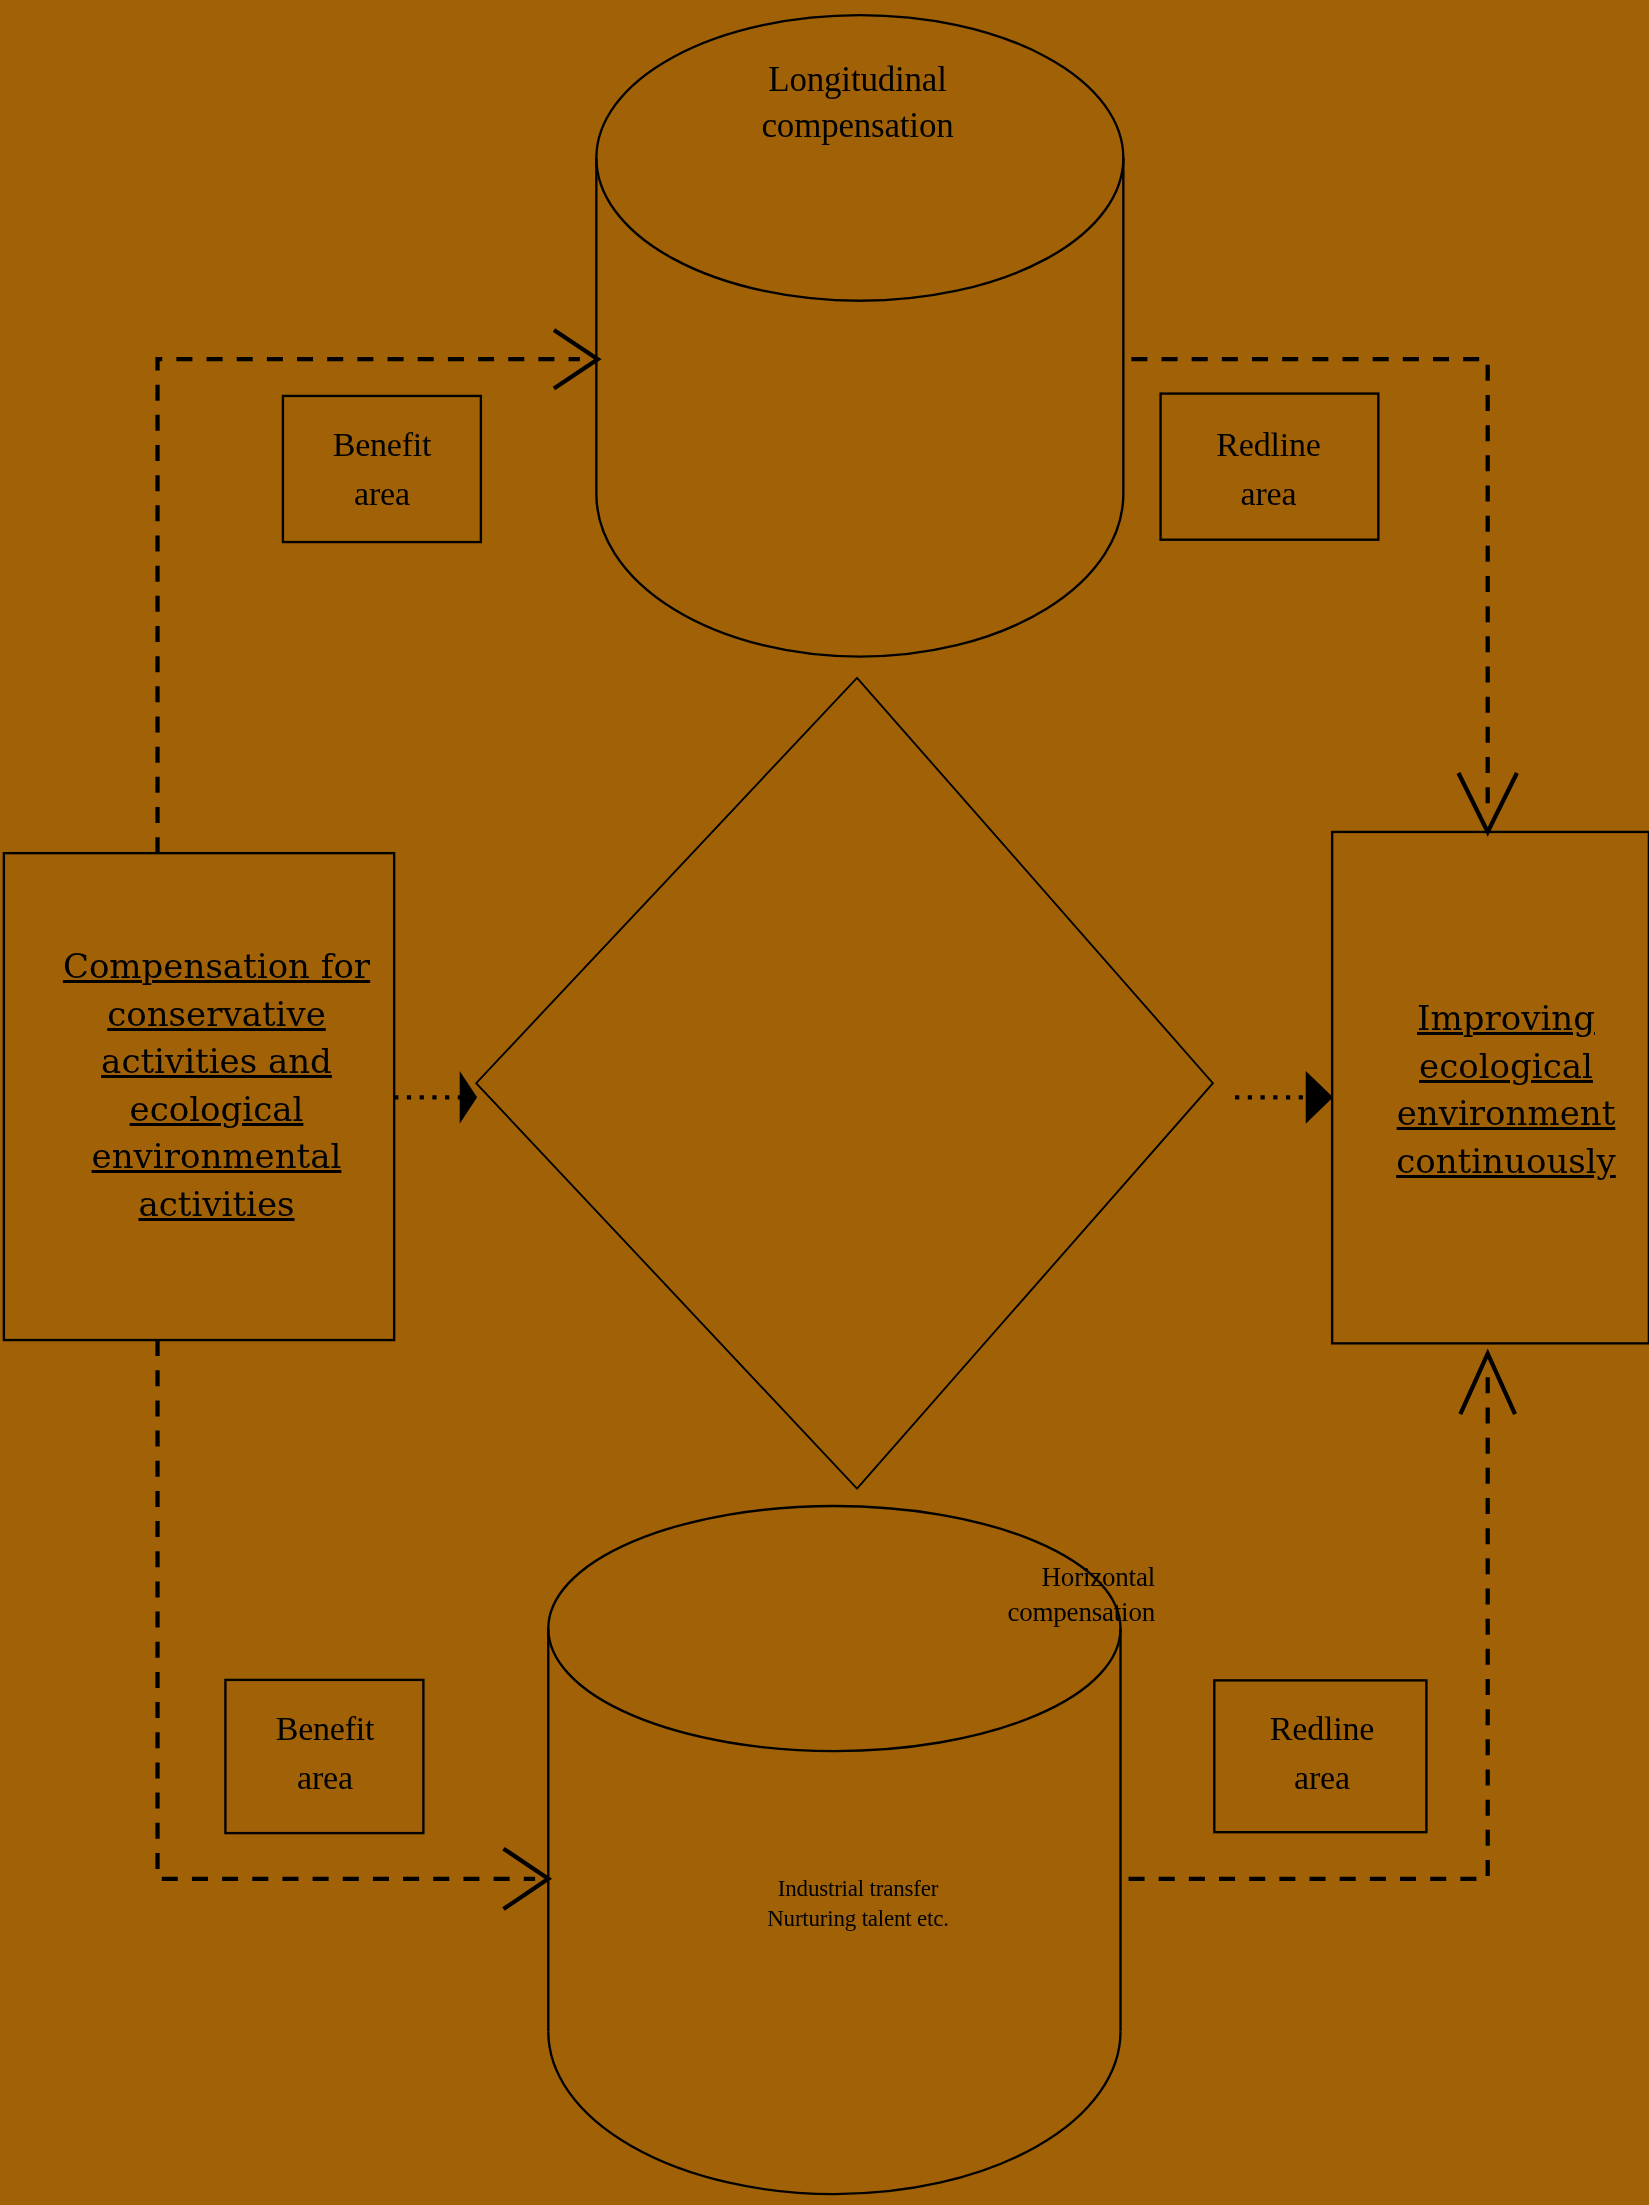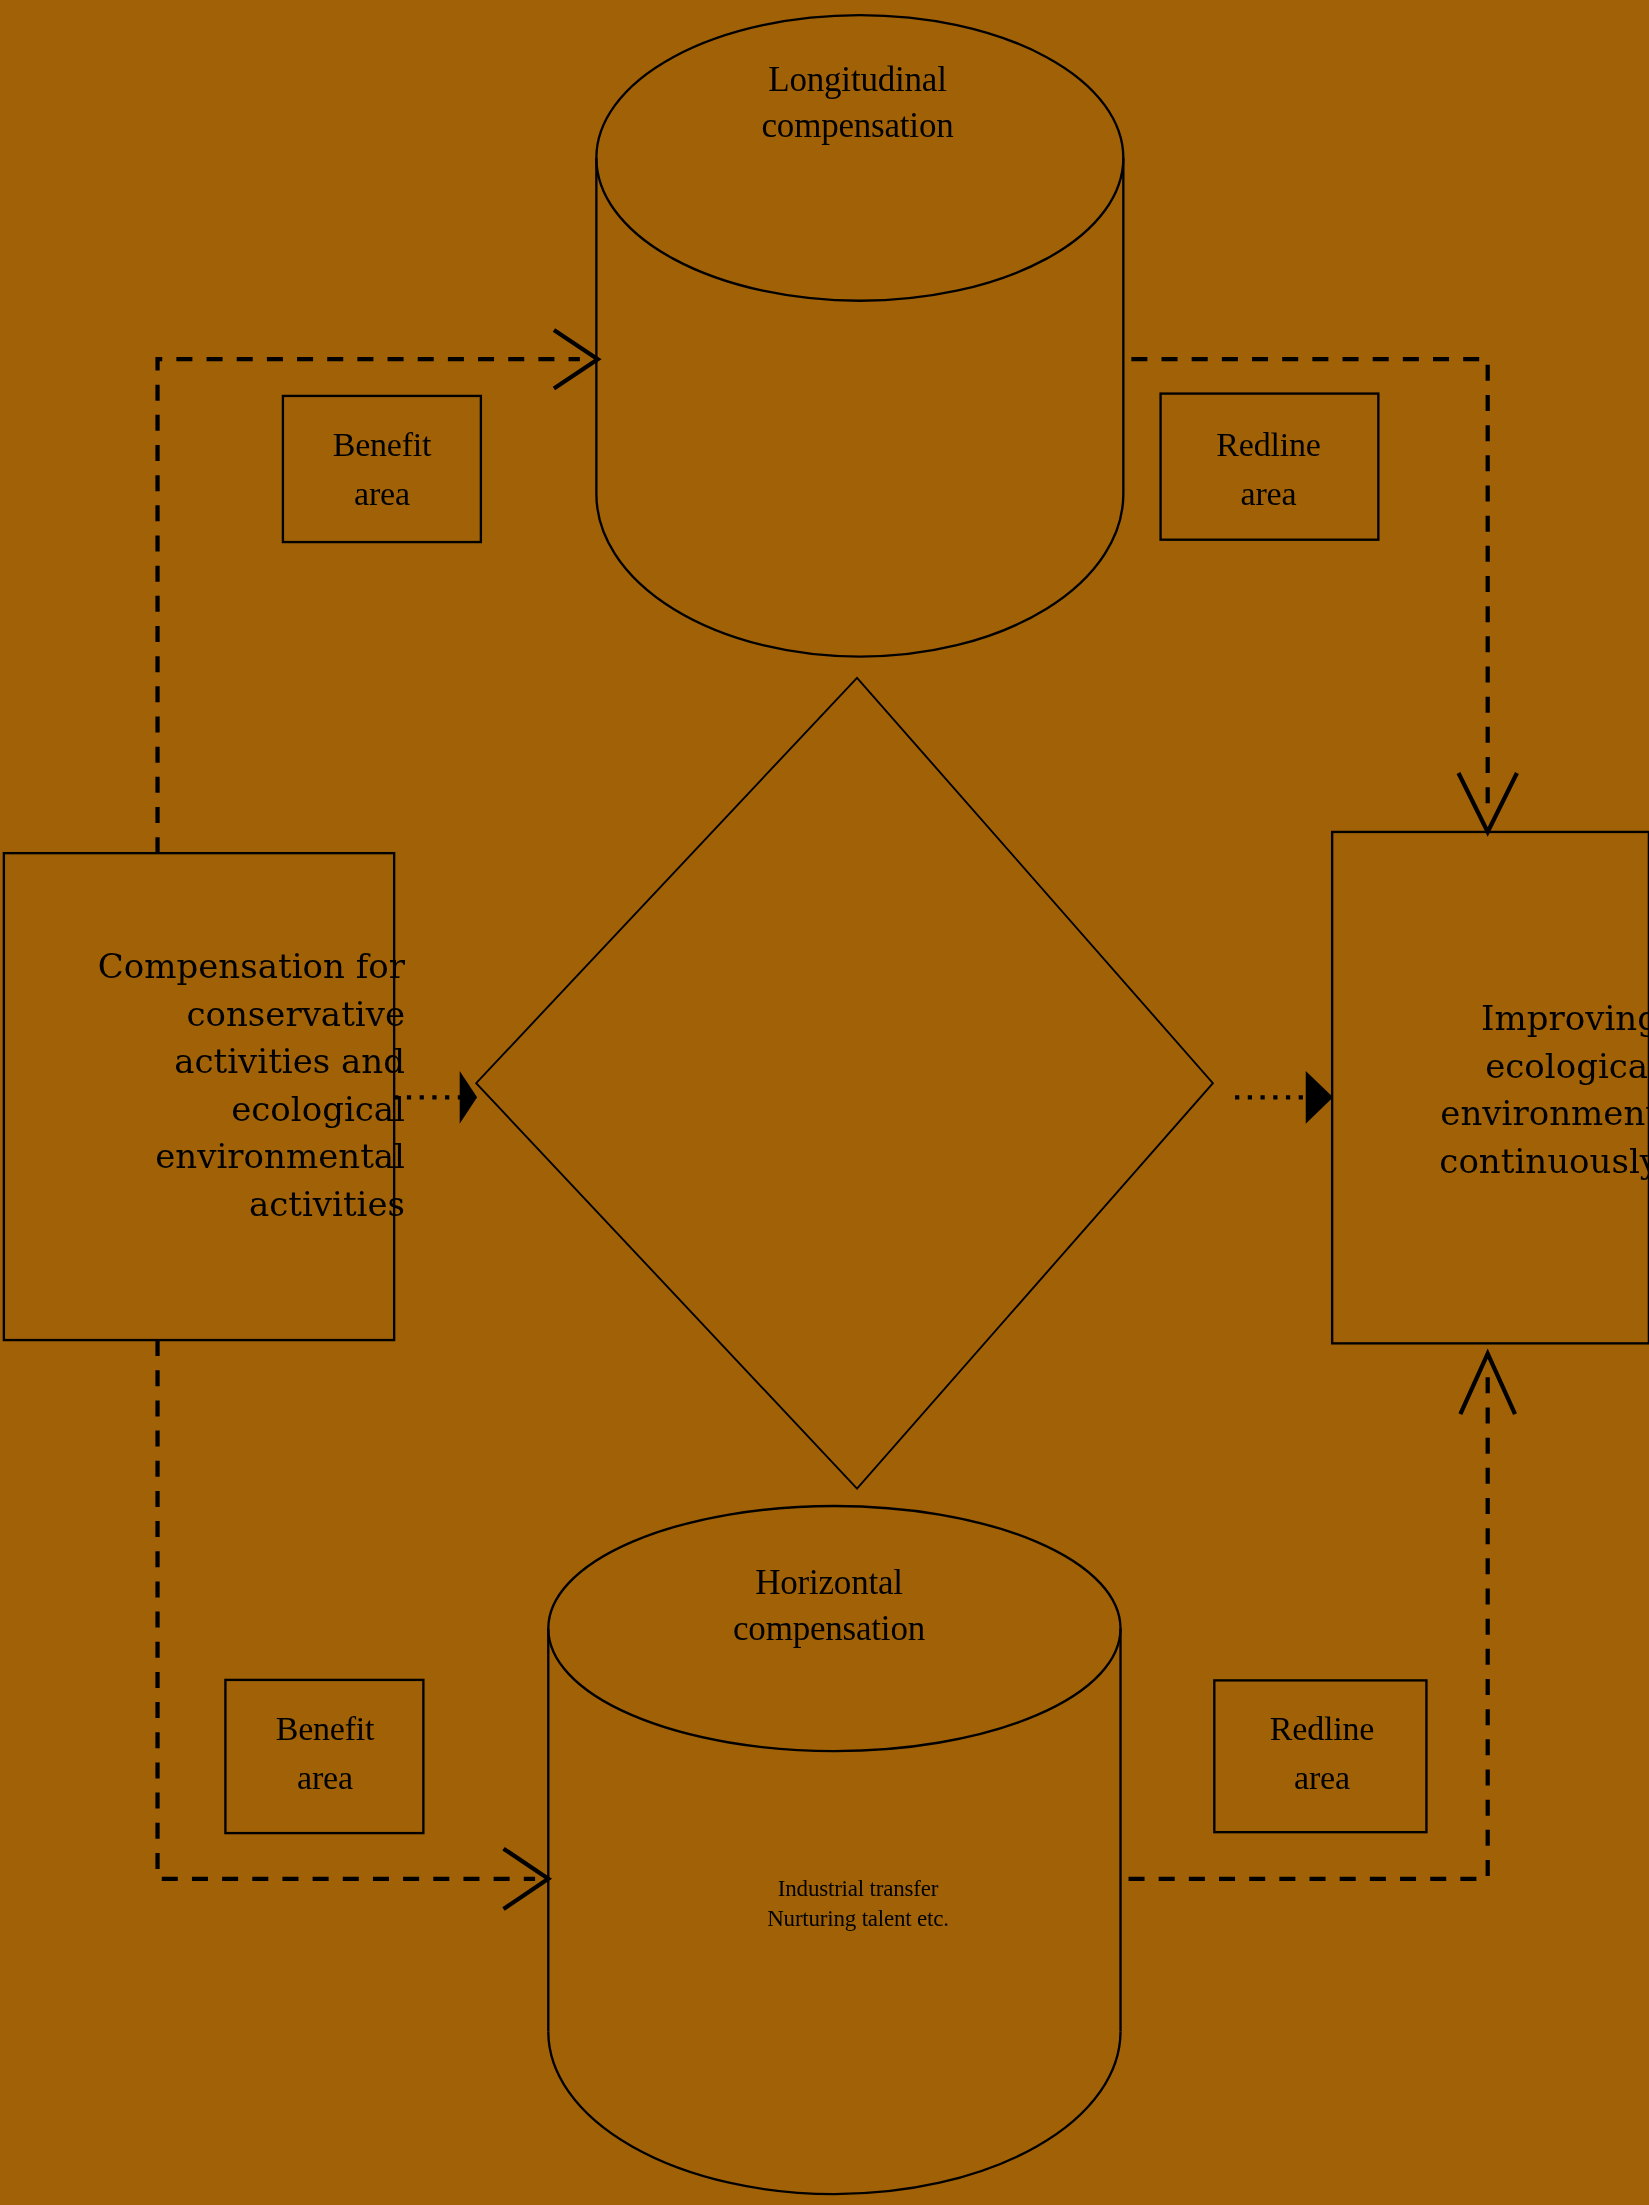--- a/index.html
+++ b/index.html
@@ -69,34 +69,35 @@
   }
   .txt-condensed {
     font-family: "Liberation Serif", "DejaVu Serif", serif;
     font-stretch: condensed;
     letter-spacing: -0.2px;
   }
   .txt-book {
     font-family: "DejaVu Serif", "Liberation Serif", serif;
   }
   .center-align { text-align: center; }
-  .left-align { text-align: right; }
+  .left-align { text-align: center; text-decoration: underline; }
 
   
   #cyl-top-title {
     left: 591px; top: 57px; width: 533px;
     font-size: 35px;
   }
   #cyl-top-body {
     left: 561px; top: 325px; width: 594px;
     font-size: 35px;
   }
   #cyl-bottom-title {
-    left: 532px; top: 1560px; width: 594px;
-    font-size: 35px;
+    left: 561px; top: 1560px; width: 594px;
+    font-size: 27px;
+    text-align: right;
   }
   #cyl-bottom-body {
     left: 561px; top: 1874px; width: 594px;
     font-size: 23px;
   }
   #box-left-text {
     left: 28px; top: 943px; width: 377px;
     font-size: 34px;
     line-height: 1.40;
   }

